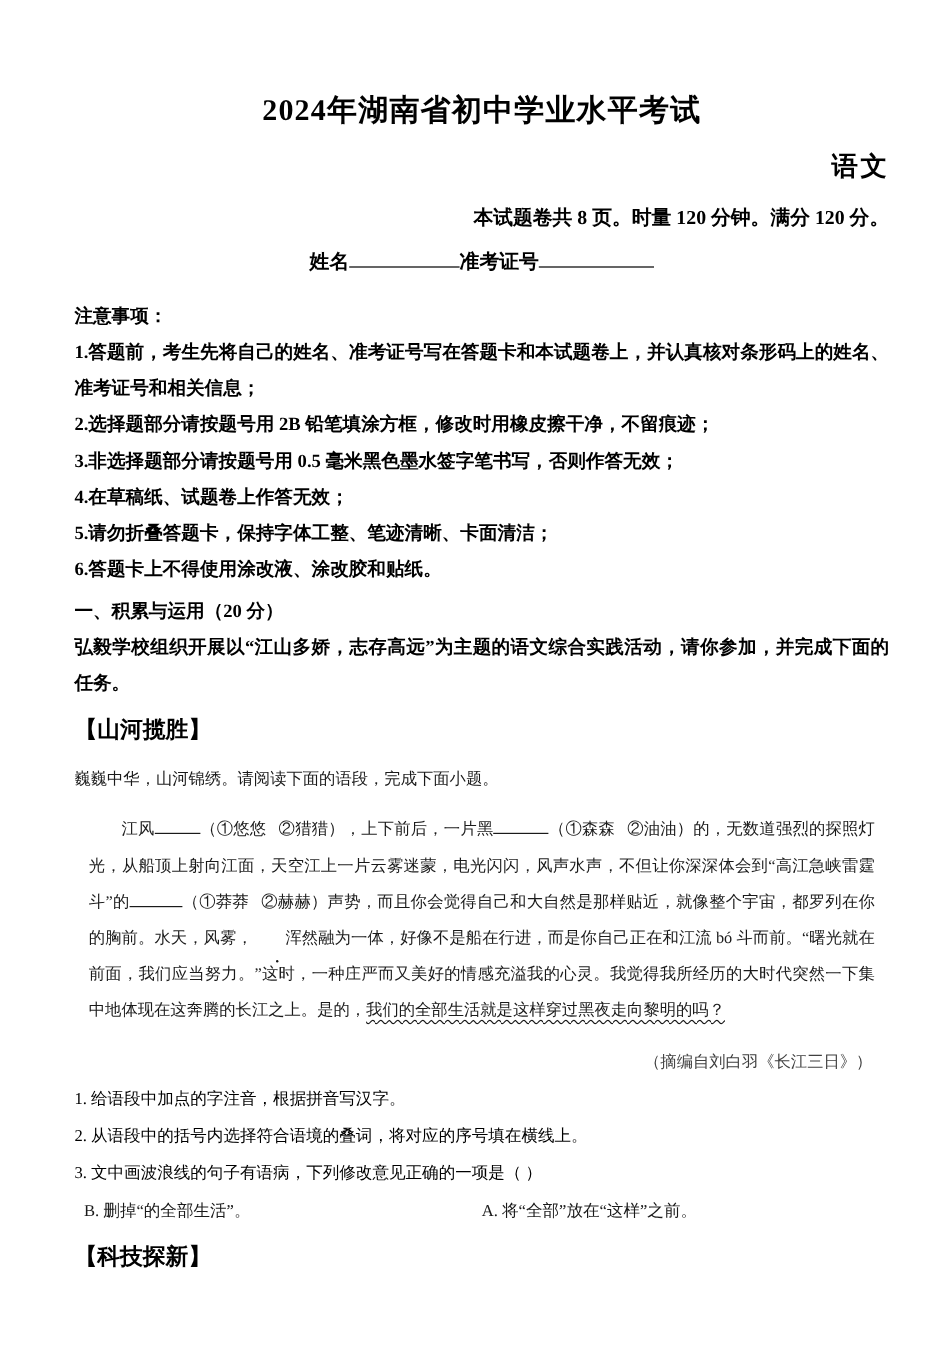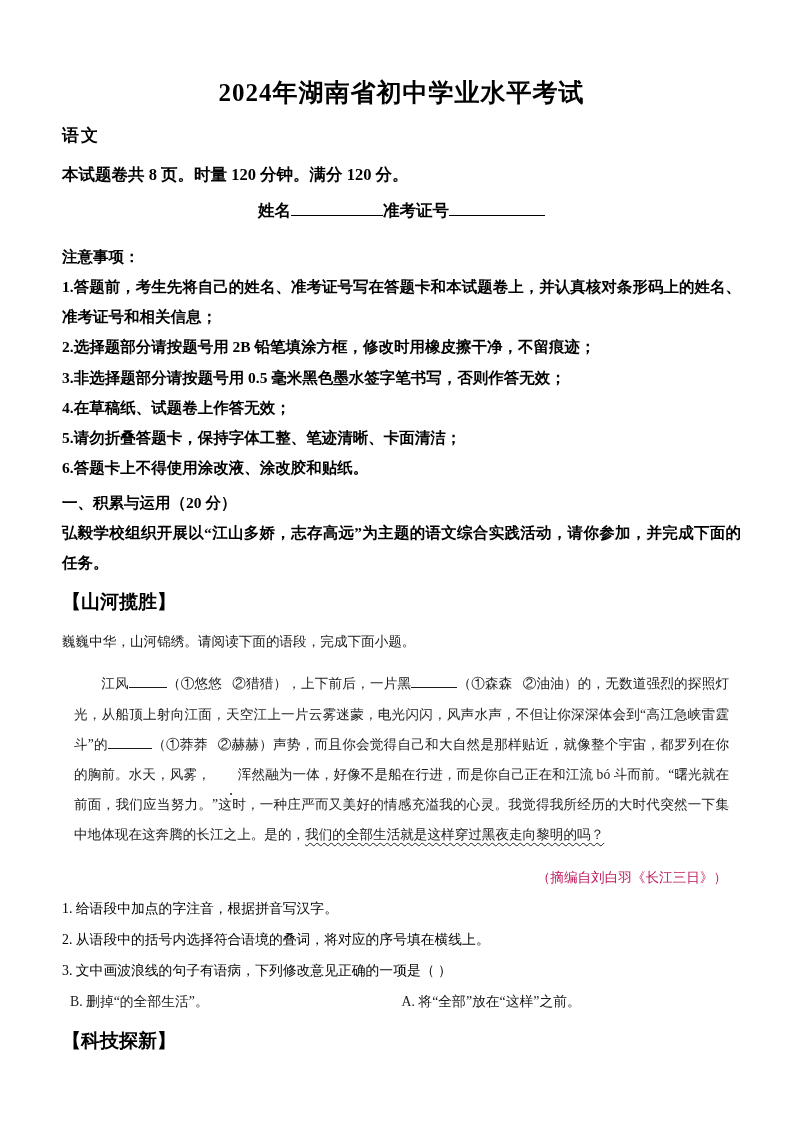--- a/index.html
+++ b/index.html
@@ -26,29 +26,29 @@
   
   .doc-title {
     text-align: center;
     font-size: 25px;
     font-weight: bold;
     letter-spacing: 1px;
     margin: 18px 0 0 0;
     line-height: 1.5;
   }
   .doc-subject {
-    text-align: left;
-    font-size: 17px;
+    text-align: right;
+    font-size: 22px;
     font-weight: bold;
     letter-spacing: 2px;
     margin: 12px 0 0 0;
     line-height: 1.4;
   }
   .doc-meta {
-    text-align: left;
+    text-align: right;
     font-size: 16.5px;
     font-weight: bold;
     margin: 16px 0 0 0;
     line-height: 1.5;
   }
   .doc-fields {
     text-align: center;
     font-size: 16.5px;
     font-weight: bold;
     margin: 11px 0 0 0;
@@ -139,21 +139,21 @@
   }
   .wavy {
     text-decoration: underline wavy #1a1a1a;
     text-decoration-thickness: 1px;
     text-underline-offset: 3px;
   }
   .attribution {
     font-size: 13.6px;
     text-align: right;
     padding-right: 14px;
-    color: #be185d;
+    color: #404040;
   }
 
   
   .question {
     font-size: 13.8px;
     line-height: 2.26;
     color: #000000;
     text-align: justify;
     text-justify: inter-ideograph;
   }

